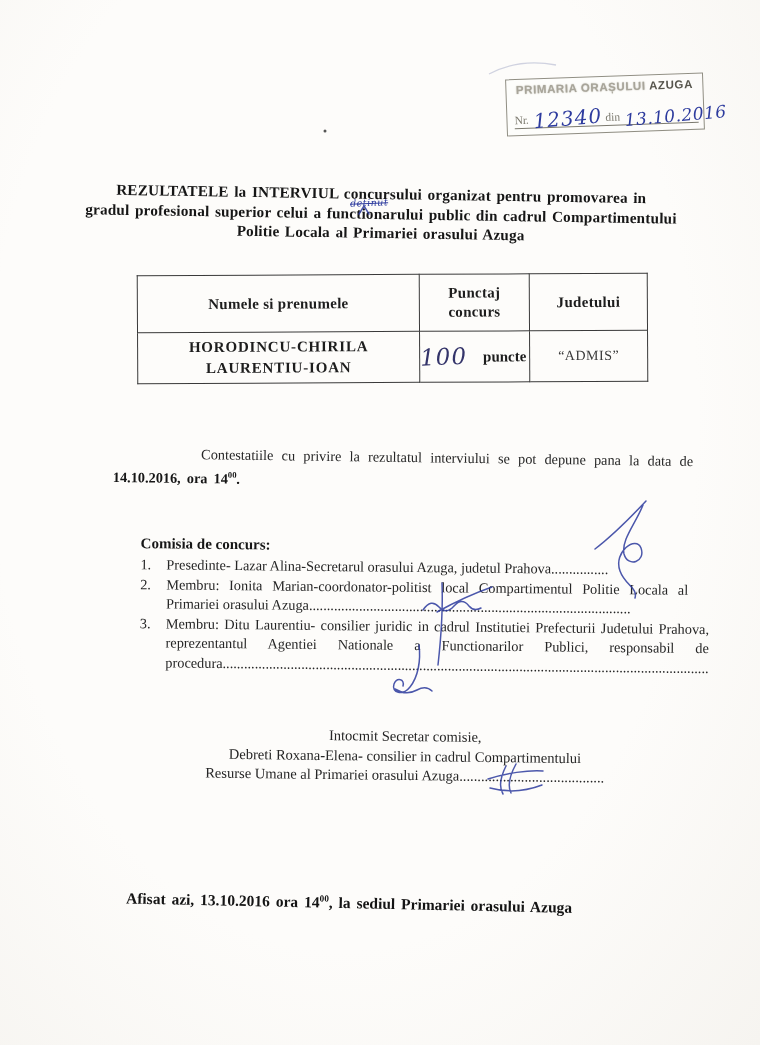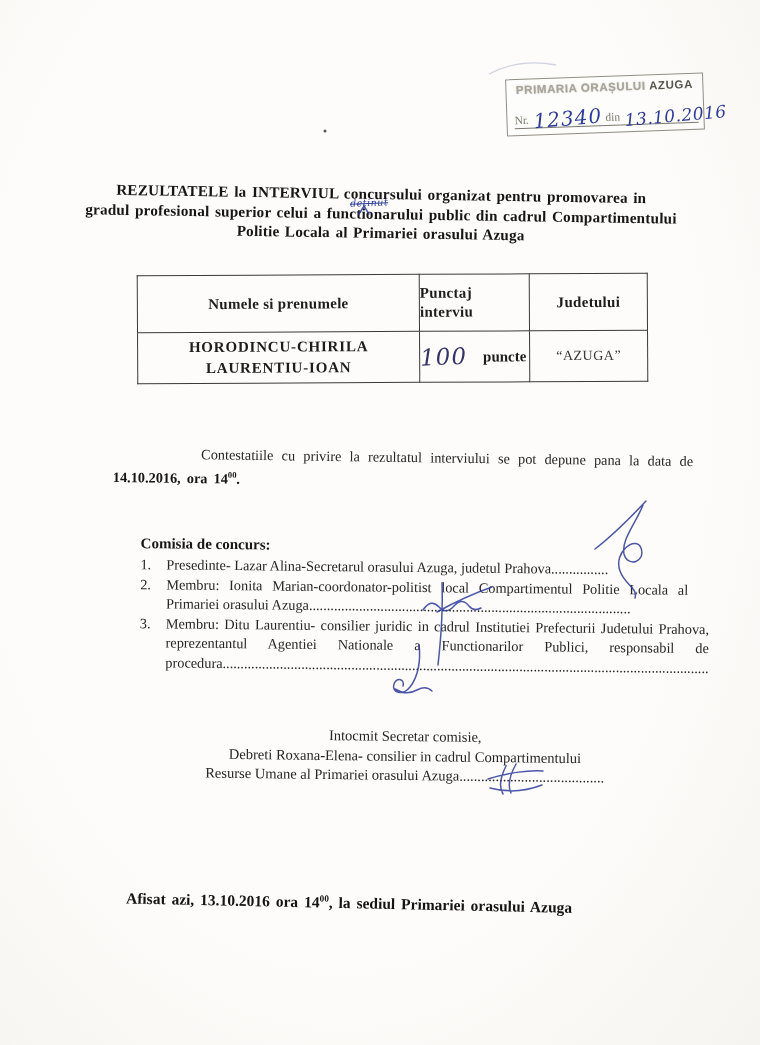--- a/index.html
+++ b/index.html
@@ -30,21 +30,21 @@
     color:#161616;transform:rotate(.9deg);}
   .t-line{display:block;}
   .annotation{position:absolute;left:350px;top:197px;font-size:9.5px;
     text-decoration:line-through;transform:rotate(-2deg);letter-spacing:.5px;}
   
   .doc-table{position:absolute;left:137px;top:274px;border-collapse:collapse;transform:rotate(-.3deg);}
   .doc-table th,.doc-table td{border:1.5px solid #3a3a3a;padding:0;vertical-align:middle;}
   .doc-table th{height:56px;font-weight:bold;font-size:15px;letter-spacing:.3px;color:#1d1d1d;}
   .doc-table td{height:50px;}
   .col-name{width:281px;}.col-score{width:109px;}.col-result{width:117px;}
-  .hdr-2line span{display:block;line-height:19px;text-align:left;}
+  .hdr-2line span{display:block;line-height:19px;text-align:center;}
   .cell-name{text-align:center;font-weight:bold;font-size:15px;letter-spacing:.8px;line-height:21px;color:#1d1d1d;}
   .cell-name span{display:block;}
   .cell-score{padding-left:10px;}
   .score-wrap{display:flex;align-items:center;gap:16px;}
   .score-hw{font-family:"DejaVu Serif",serif;font-style:italic;font-size:23px;color:#34346a;
     letter-spacing:1px;display:inline-block;transform:rotate(-2deg);}
   .score-unit{font-weight:bold;font-size:15px;color:#1d1d1d;}
   .cell-result{text-align:center;font-size:14px;letter-spacing:.5px;color:#3a3a3a;}
   
   .contest{position:absolute;left:113px;top:447px;width:580px;margin:0;
@@ -88,38 +88,38 @@
     <span class="t-line">Politie Locala al Primariei orasului Azuga</span>
   </div>
   <span class="hw annotation">detinut</span>
 
   <table class="doc-table">
     <thead>
       <tr>
         <th class="col-name">Numele si prenumele</th>
         <th class="col-score hdr-2line">
           <span>Punctaj</span>
-          <span>interviu</span>
+          <span>concurs</span>
         </th>
         <th class="col-result">Judetului</th>
       </tr>
     </thead>
     <tbody>
       <tr>
         <td class="cell-name">
           <span>HORODINCU-CHIRILA</span>
           <span>LAURENTIU-IOAN</span>
         </td>
         <td class="cell-score">
           <div class="score-wrap">
             <span class="score-hw">100</span>
             <span class="score-unit">puncte</span>
           </div>
         </td>
-        <td class="cell-result">“AZUGA”</td>
+        <td class="cell-result">“ADMIS”</td>
       </tr>
     </tbody>
   </table>
 
   <p class="contest"><span>Contestatiile cu privire la rezultatul interviului se pot depune pana la data de </span><strong><span>14.10.2016, ora 14</span><sup>00</sup><span>.</span></strong></p>
 
   <div class="commission">
     <div class="heading">Comisia de concurs:</div>
     <div class="c-item">
       <span class="num">1.</span>

